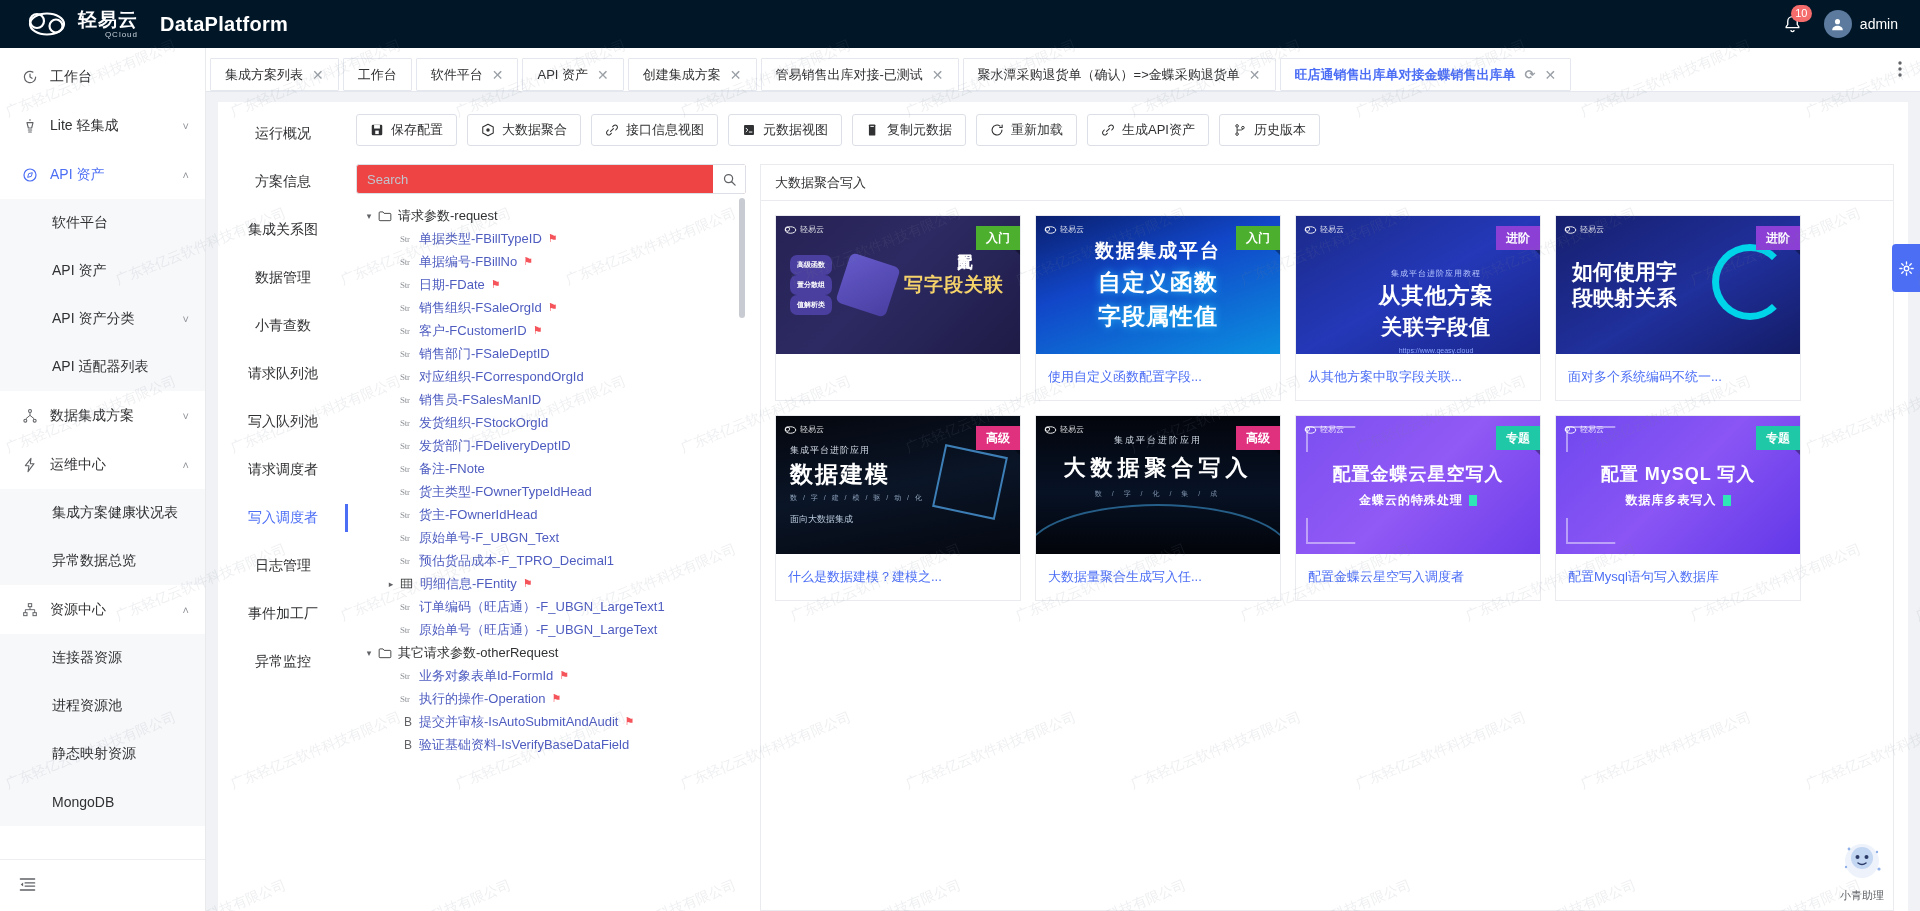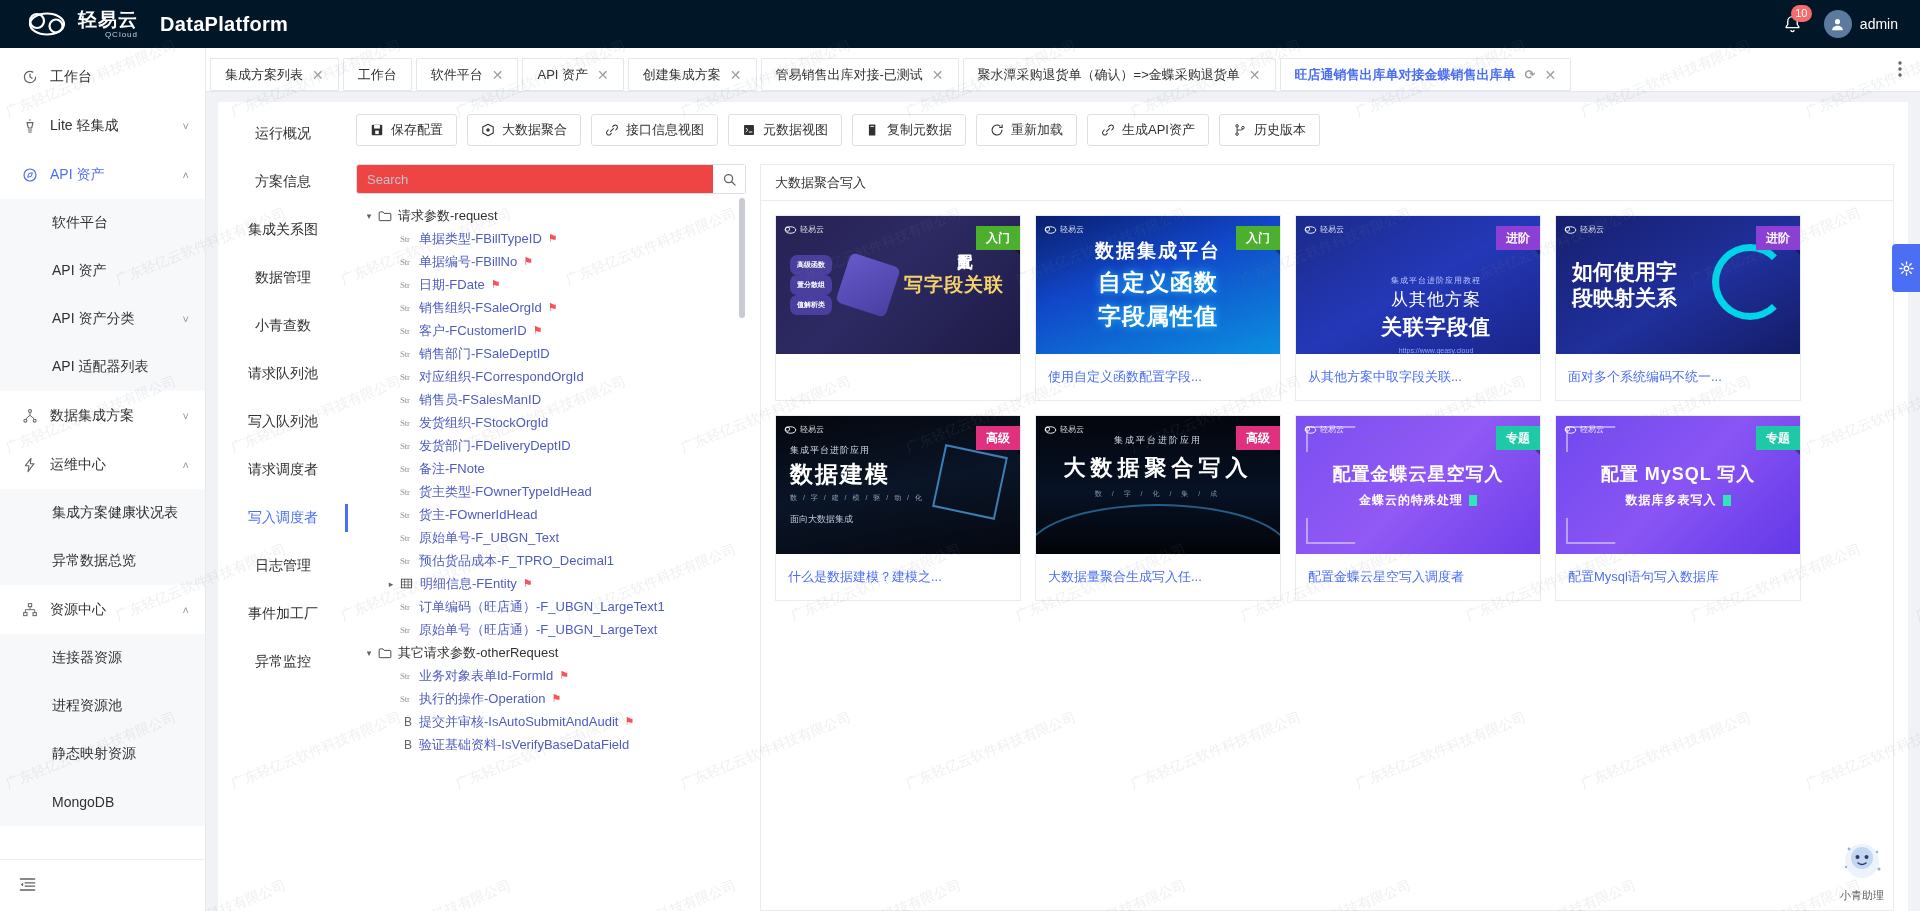--- a/index.html
+++ b/index.html
@@ -719,21 +719,21 @@
                 <div class="card-img" style="background:linear-gradient(150deg,#1b2a8a 0%,#2438b8 50%,#1a2588 100%);">
                   <div class="card-logo">
                     <svg width="13" height="10" viewBox="0 0 42 32">
                       <ellipse cx="21" cy="16" rx="17" ry="10.5" fill="none" stroke="#fff" stroke-width="3"></ellipse>
                       <circle cx="11" cy="13" r="7" fill="none" stroke="#fff" stroke-width="3"></circle>
                     </svg>
                     <span>轻易云</span>
                   </div>
                   <div style="position:absolute;inset:0;display:flex;flex-direction:column;align-items:center;justify-content:flex-end;gap:2px;padding-left:36px;">
                     <div style="color:#b9c7ff;font-size:8px;letter-spacing:1px;">集成平台进阶应用教程</div>
-                    <div style="color:#fff;font-weight:400;font-size:17px;letter-spacing:1px;">从其他方案</div>
+                    <div style="color:#fff;font-weight:700;font-size:22px;letter-spacing:1px;">从其他方案</div>
                     <div style="color:#fff;font-weight:700;font-size:21px;letter-spacing:1px;">关联字段值</div>
                     <div style="color:#8fa8ff;font-size:7px;margin-top:4px;">https://www.qeasy.cloud</div>
                   </div>
                   <div class="card-badge" style="background:#8b3fd4;">进阶</div>
                 </div>
                 <div class="card-title">从其他方案中取字段关联...</div>
               </div>
               <div class="card">
                 <div class="card-img" style="background:linear-gradient(150deg,#161f6e 0%,#20309c 55%,#141c66 100%);">
                   <div class="card-logo">

